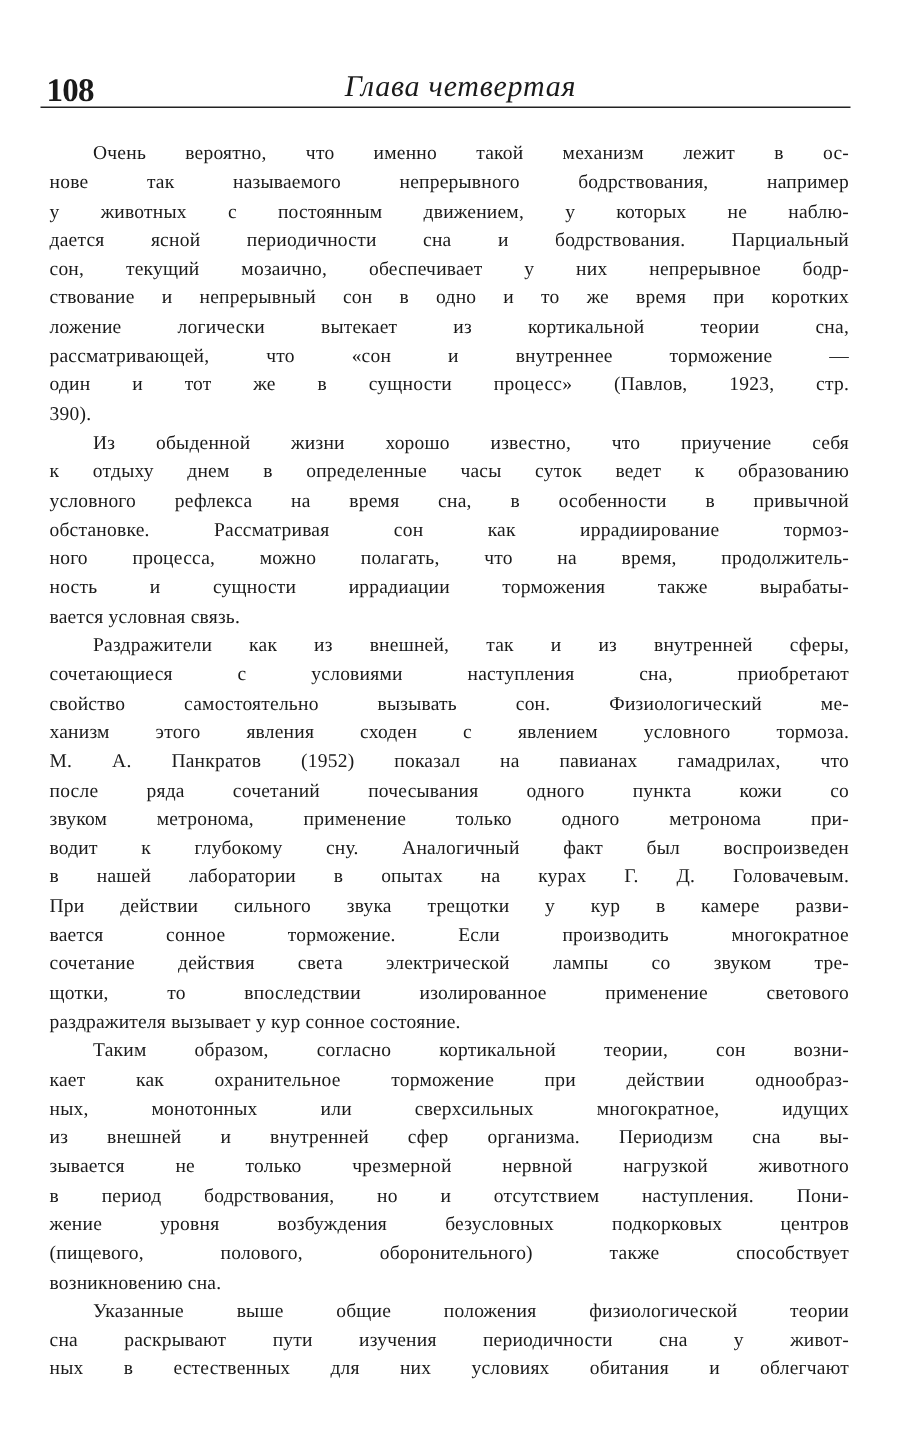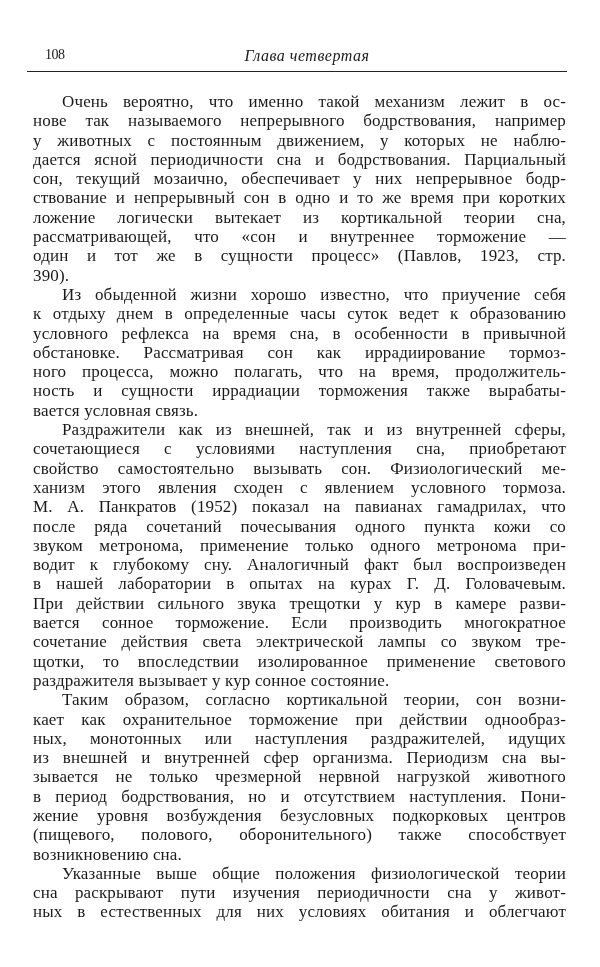--- a/index.html
+++ b/index.html
@@ -5,38 +5,38 @@
   html, body { margin: 0; padding: 0; background: #ffffff; }
   body {
     width: 600px; height: 967px; position: relative; overflow: hidden;
     font-family: "DejaVu Serif", "Liberation Serif", serif;
     color: #1a1a1a;
   }
   .page-header {
     position: absolute; left: 27px; top: 47px; width: 540px; height: 20px;
   }
   .page-number {
-    position: absolute; left: 18px; top: 0px;
-    font-family: "Liberation Serif", serif; font-size: 14px; font-weight: normal; letter-spacing: -0.5px;
+    position: absolute; left: 4px; top: 0px;
+    font-family: "Liberation Serif", serif; font-size: 22px; font-weight: bold; letter-spacing: -0.5px;
   }
   .running-title {
     position: absolute; left: 0; right: 0; top: 0; text-align: center;
-    font-family: "Liberation Serif", serif; font-style: italic; font-size: 16px; letter-spacing: 0.5px;
+    font-family: "Liberation Serif", serif; font-style: italic; font-size: 20px; letter-spacing: 0.5px;
     padding-left: 20px;
   }
   .header-rule {
     position: absolute; left: 27px; top: 71px; width: 540px; height: 0;
     border-top: 1.6px solid #222;
   }
   .body-text {
     position: absolute; left: 33px; top: 92px; width: 533px;
   }
   .line {
     display: block; height: 19.3px; line-height: 19.3px;
-    font-family: "Liberation Serif", serif; font-size: 17px;
+    font-family: "Liberation Serif", serif; font-size: 13px;
     text-align: justify; text-align-last: justify; white-space: nowrap;
     letter-spacing: 0.15px;
   }
   .line.indent { padding-left: 29px; }
   .line.last { text-align-last: left; }
 </style>
 </head>
 <body>
 
 <div class="page-header">
@@ -79,21 +79,21 @@
       <span class="line">в нашей лаборатории в опытах на курах Г. Д. Головачевым.</span>
       <span class="line">При действии сильного звука трещотки у кур в камере разви-</span>
       <span class="line">вается сонное торможение. Если производить многократное</span>
       <span class="line">сочетание действия света электрической лампы со звуком тре-</span>
       <span class="line">щотки, то впоследствии изолированное применение светового</span>
       <span class="line last">раздражителя вызывает у кур сонное состояние.</span>
     </div>
     <div>
       <span class="line indent">Таким образом, согласно кортикальной теории, сон возни-</span>
       <span class="line">кает как охранительное торможение при действии однообраз-</span>
-      <span class="line">ных, монотонных или наступления раздражителей, идущих</span>
+      <span class="line">ных, монотонных или сверхсильных многократное, идущих</span>
       <span class="line">из внешней и внутренней сфер организма. Периодизм сна вы-</span>
       <span class="line">зывается не только чрезмерной нервной нагрузкой животного</span>
       <span class="line">в период бодрствования, но и отсутствием наступления. Пони-</span>
       <span class="line">жение уровня возбуждения безусловных подкорковых центров</span>
       <span class="line">(пищевого, полового, оборонительного) также способствует</span>
       <span class="line last">возникновению сна.</span>
     </div>
     <div>
       <span class="line indent">Указанные выше общие положения физиологической теории</span>
       <span class="line">сна раскрывают пути изучения периодичности сна у живот-</span>

